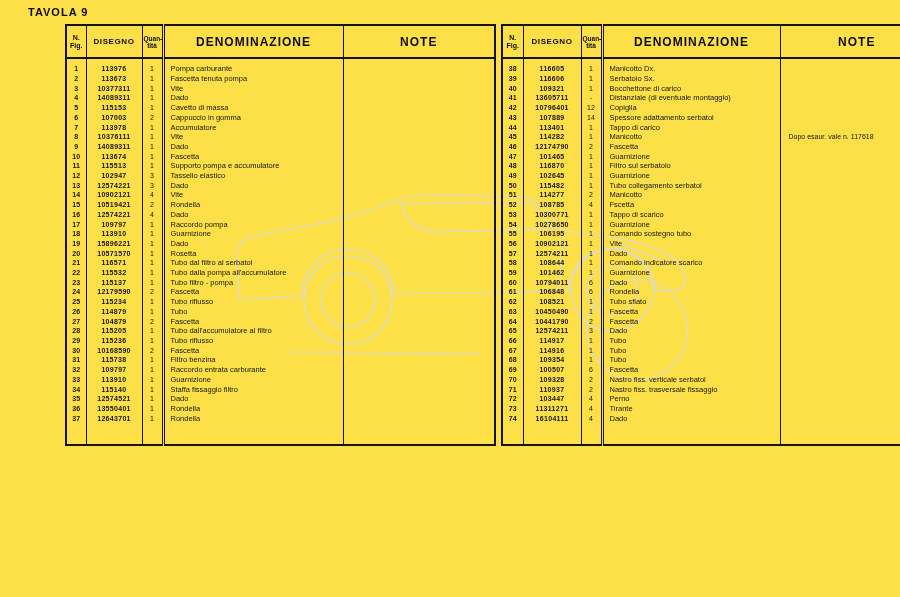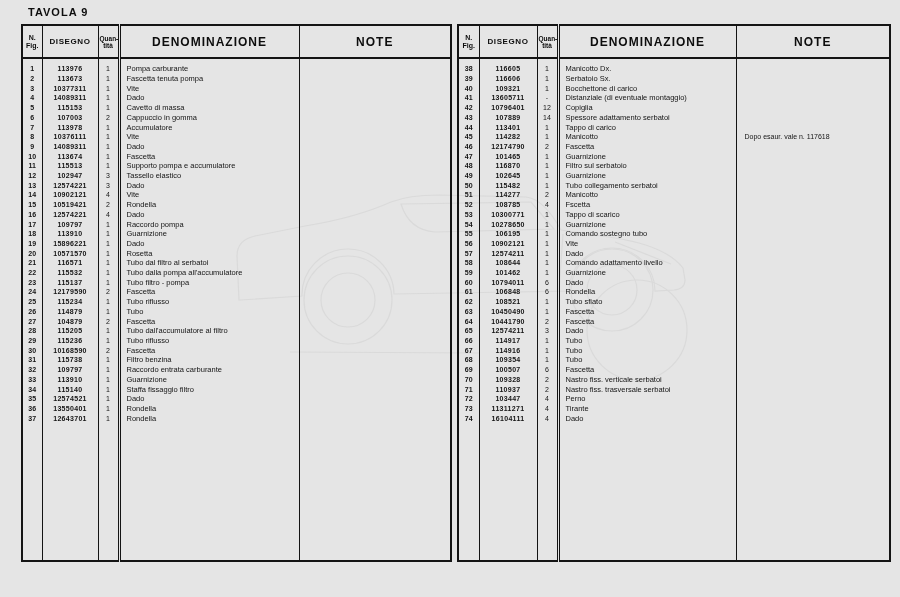--- a/index.html
+++ b/index.html
@@ -1,31 +1,31 @@
 <!DOCTYPE html>
 <html><head>
 <meta charset="utf-8">
 <style>
   html,body{margin:0;padding:0;background:#ffffff;}
   body{
     width:900px;height:597px;position:relative;overflow:hidden;
     font-family:"Liberation Sans","DejaVu Sans",sans-serif;
     color:#141414;
   }
-  .page{position:absolute;inset:0;background:#e5e5e5;}
+  .page{position:absolute;inset:0;background:#fde047;}
 
   .title{
     position:absolute;left:28px;top:6px;
     font-size:11px;font-weight:bold;letter-spacing:1px;color:#0d0d0d;
   }
 
   
   .watermark{position:absolute;left:233px;top:190px;z-index:0;pointer-events:none;}
 
-  .ptable{position:absolute;top:24px;height:538px;z-index:1;}
+  .ptable{position:absolute;top:24px;height:422px;z-index:1;margin-left:44px;}
   .ptable.left{left:21px;width:431px;}
   .ptable.right{left:457px;width:434px;}
 
   .ptable table{
     border-collapse:collapse;width:100%;height:100%;
     table-layout:fixed;border:2px solid #141414;background:transparent;
   }
   thead th{
     border-bottom:2px solid #141414;height:31px;
     font-weight:bold;color:#0d0d0d;text-align:center;vertical-align:middle;
@@ -519,21 +519,21 @@
             <td class="c-fig">57</td>
             <td class="c-dis">12574211</td>
             <td class="c-qty">1</td>
             <td class="c-den">Dado</td>
             <td class="c-note"></td>
           </tr>
           <tr>
             <td class="c-fig">58</td>
             <td class="c-dis">108644</td>
             <td class="c-qty">1</td>
-            <td class="c-den">Comando adattamento livello</td>
+            <td class="c-den">Comando indicatore scarico</td>
             <td class="c-note"></td>
           </tr>
           <tr>
             <td class="c-fig">59</td>
             <td class="c-dis">101462</td>
             <td class="c-qty">1</td>
             <td class="c-den">Guarnizione</td>
             <td class="c-note"></td>
           </tr>
           <tr>
@@ -610,21 +610,21 @@
             <td class="c-fig">70</td>
             <td class="c-dis">109328</td>
             <td class="c-qty">2</td>
             <td class="c-den">Nastro fiss. verticale serbatoi</td>
             <td class="c-note"></td>
           </tr>
           <tr>
             <td class="c-fig">71</td>
             <td class="c-dis">110937</td>
             <td class="c-qty">2</td>
-            <td class="c-den">Nastro fiss. trasversale serbatoi</td>
+            <td class="c-den">Nastro fiss. trasversale fissaggio</td>
             <td class="c-note"></td>
           </tr>
           <tr>
             <td class="c-fig">72</td>
             <td class="c-dis">103447</td>
             <td class="c-qty">4</td>
             <td class="c-den">Perno</td>
             <td class="c-note"></td>
           </tr>
           <tr>

